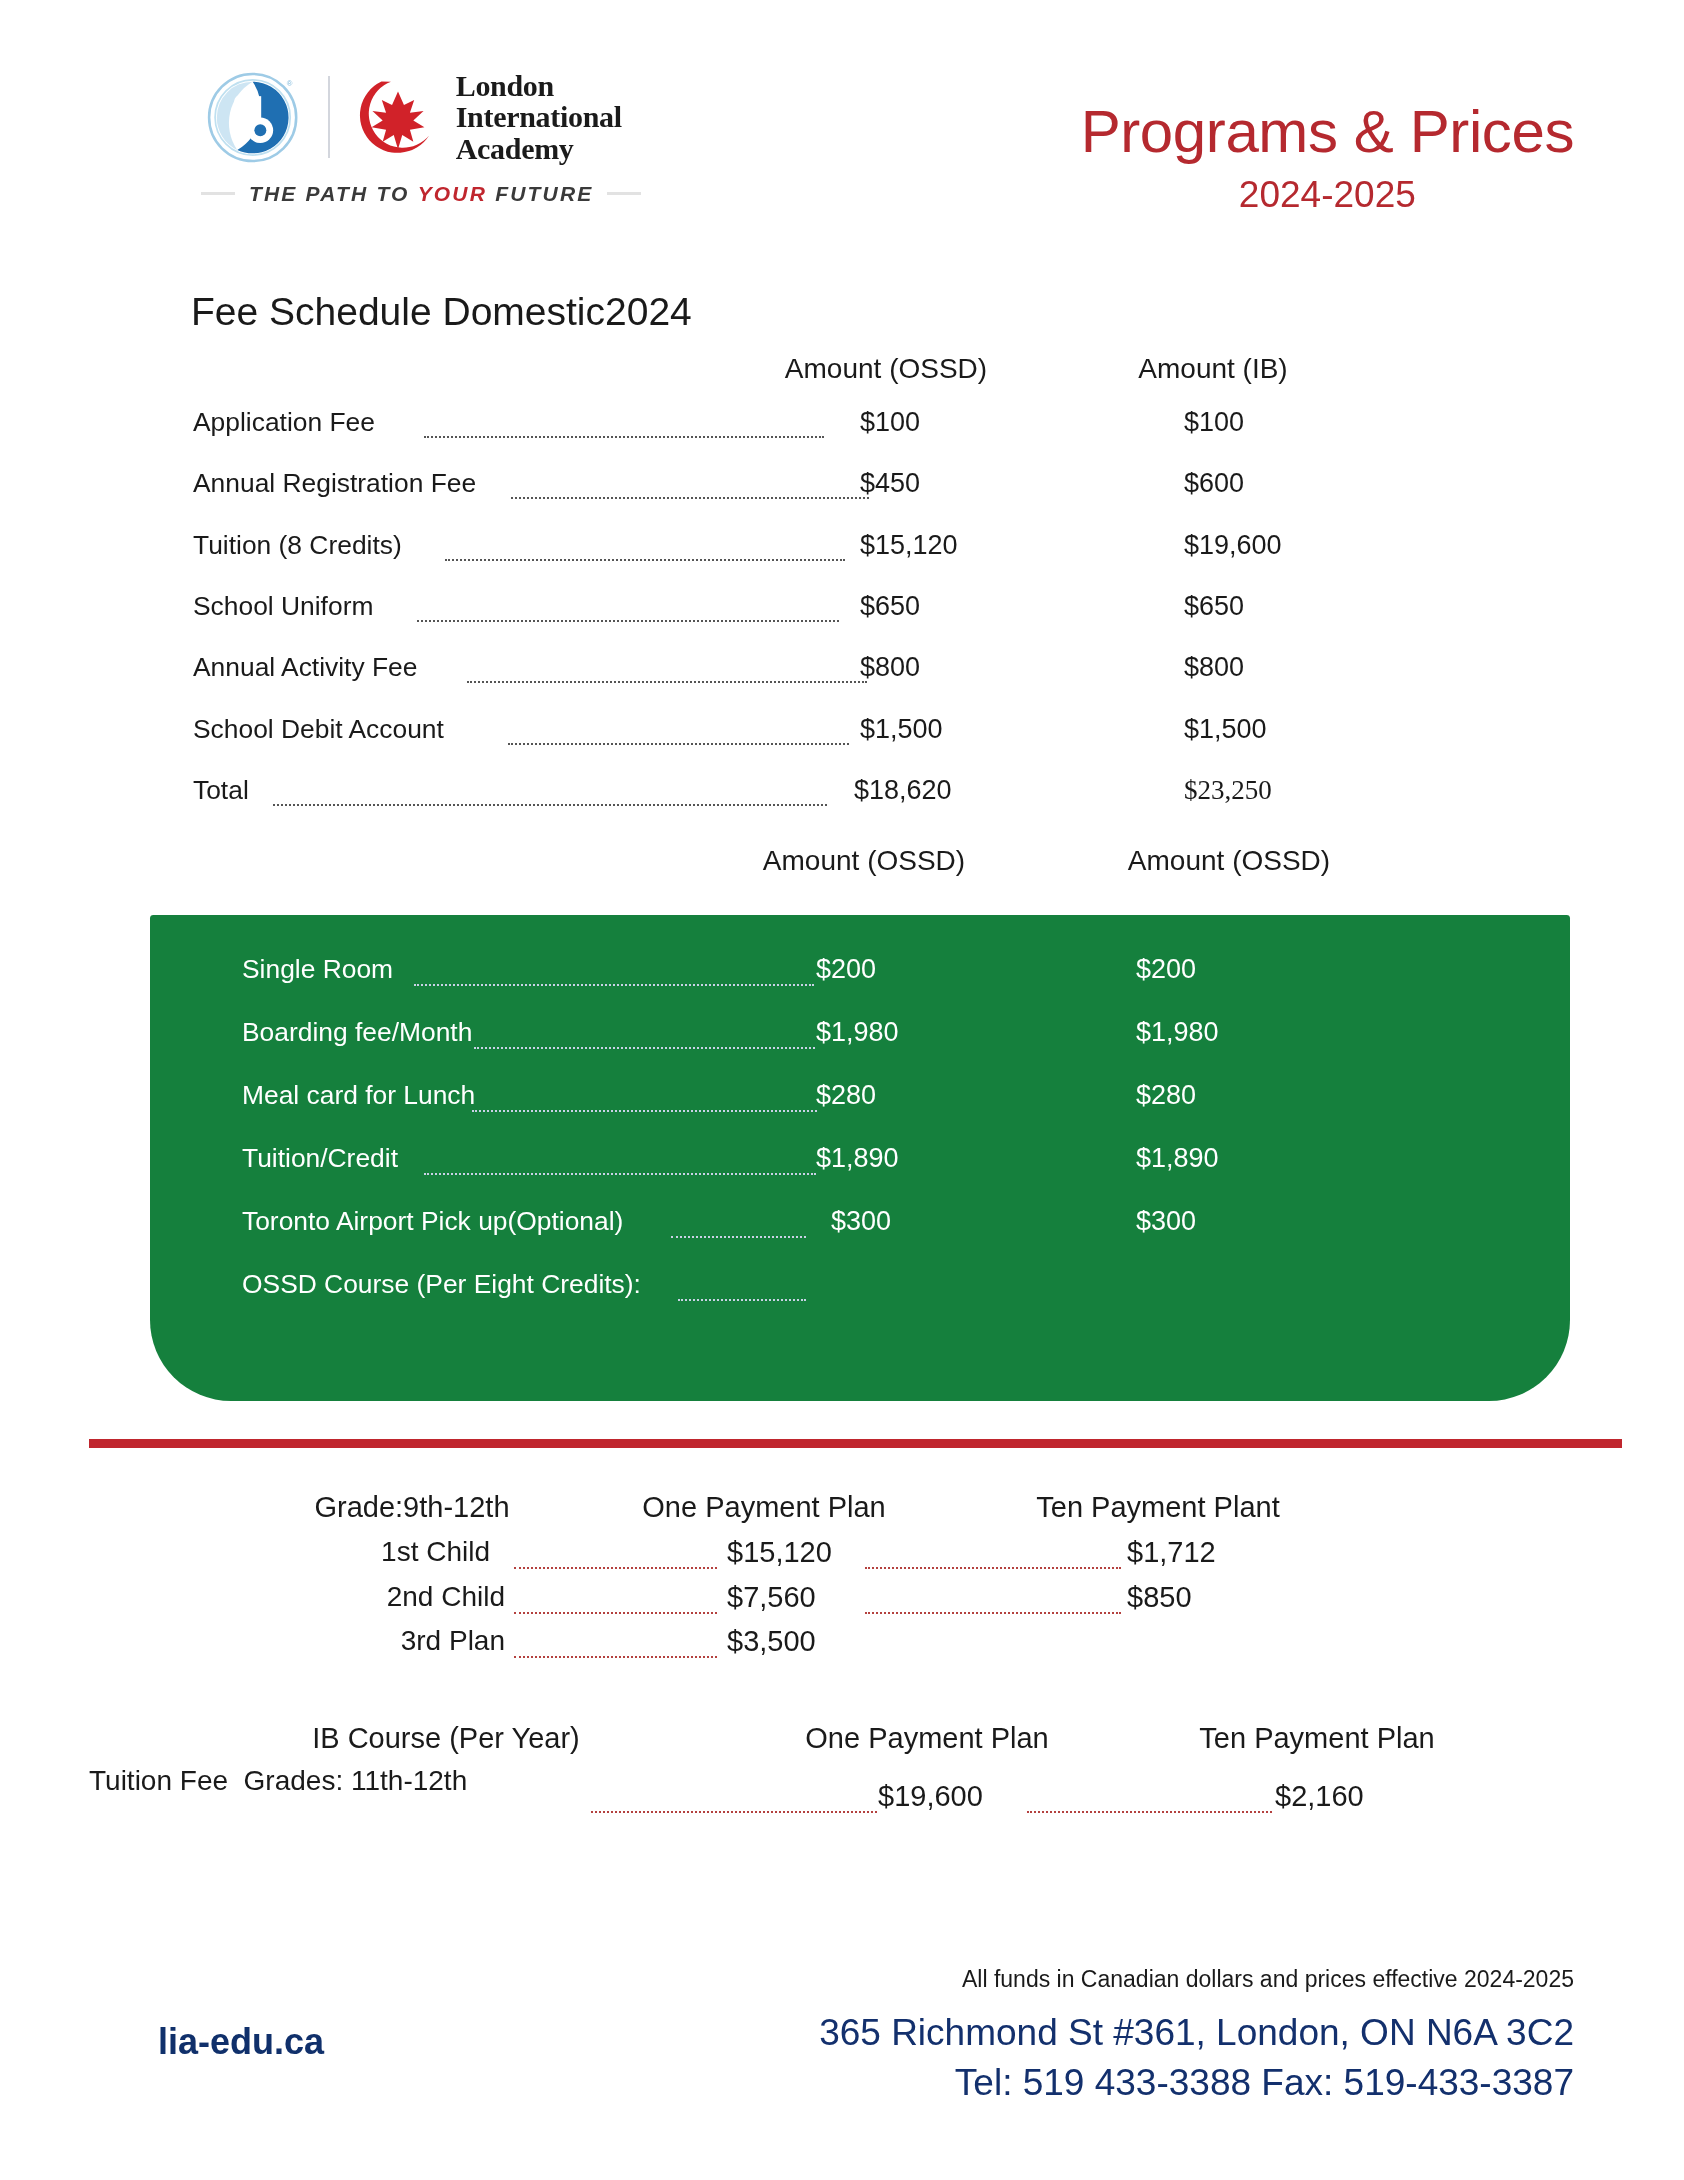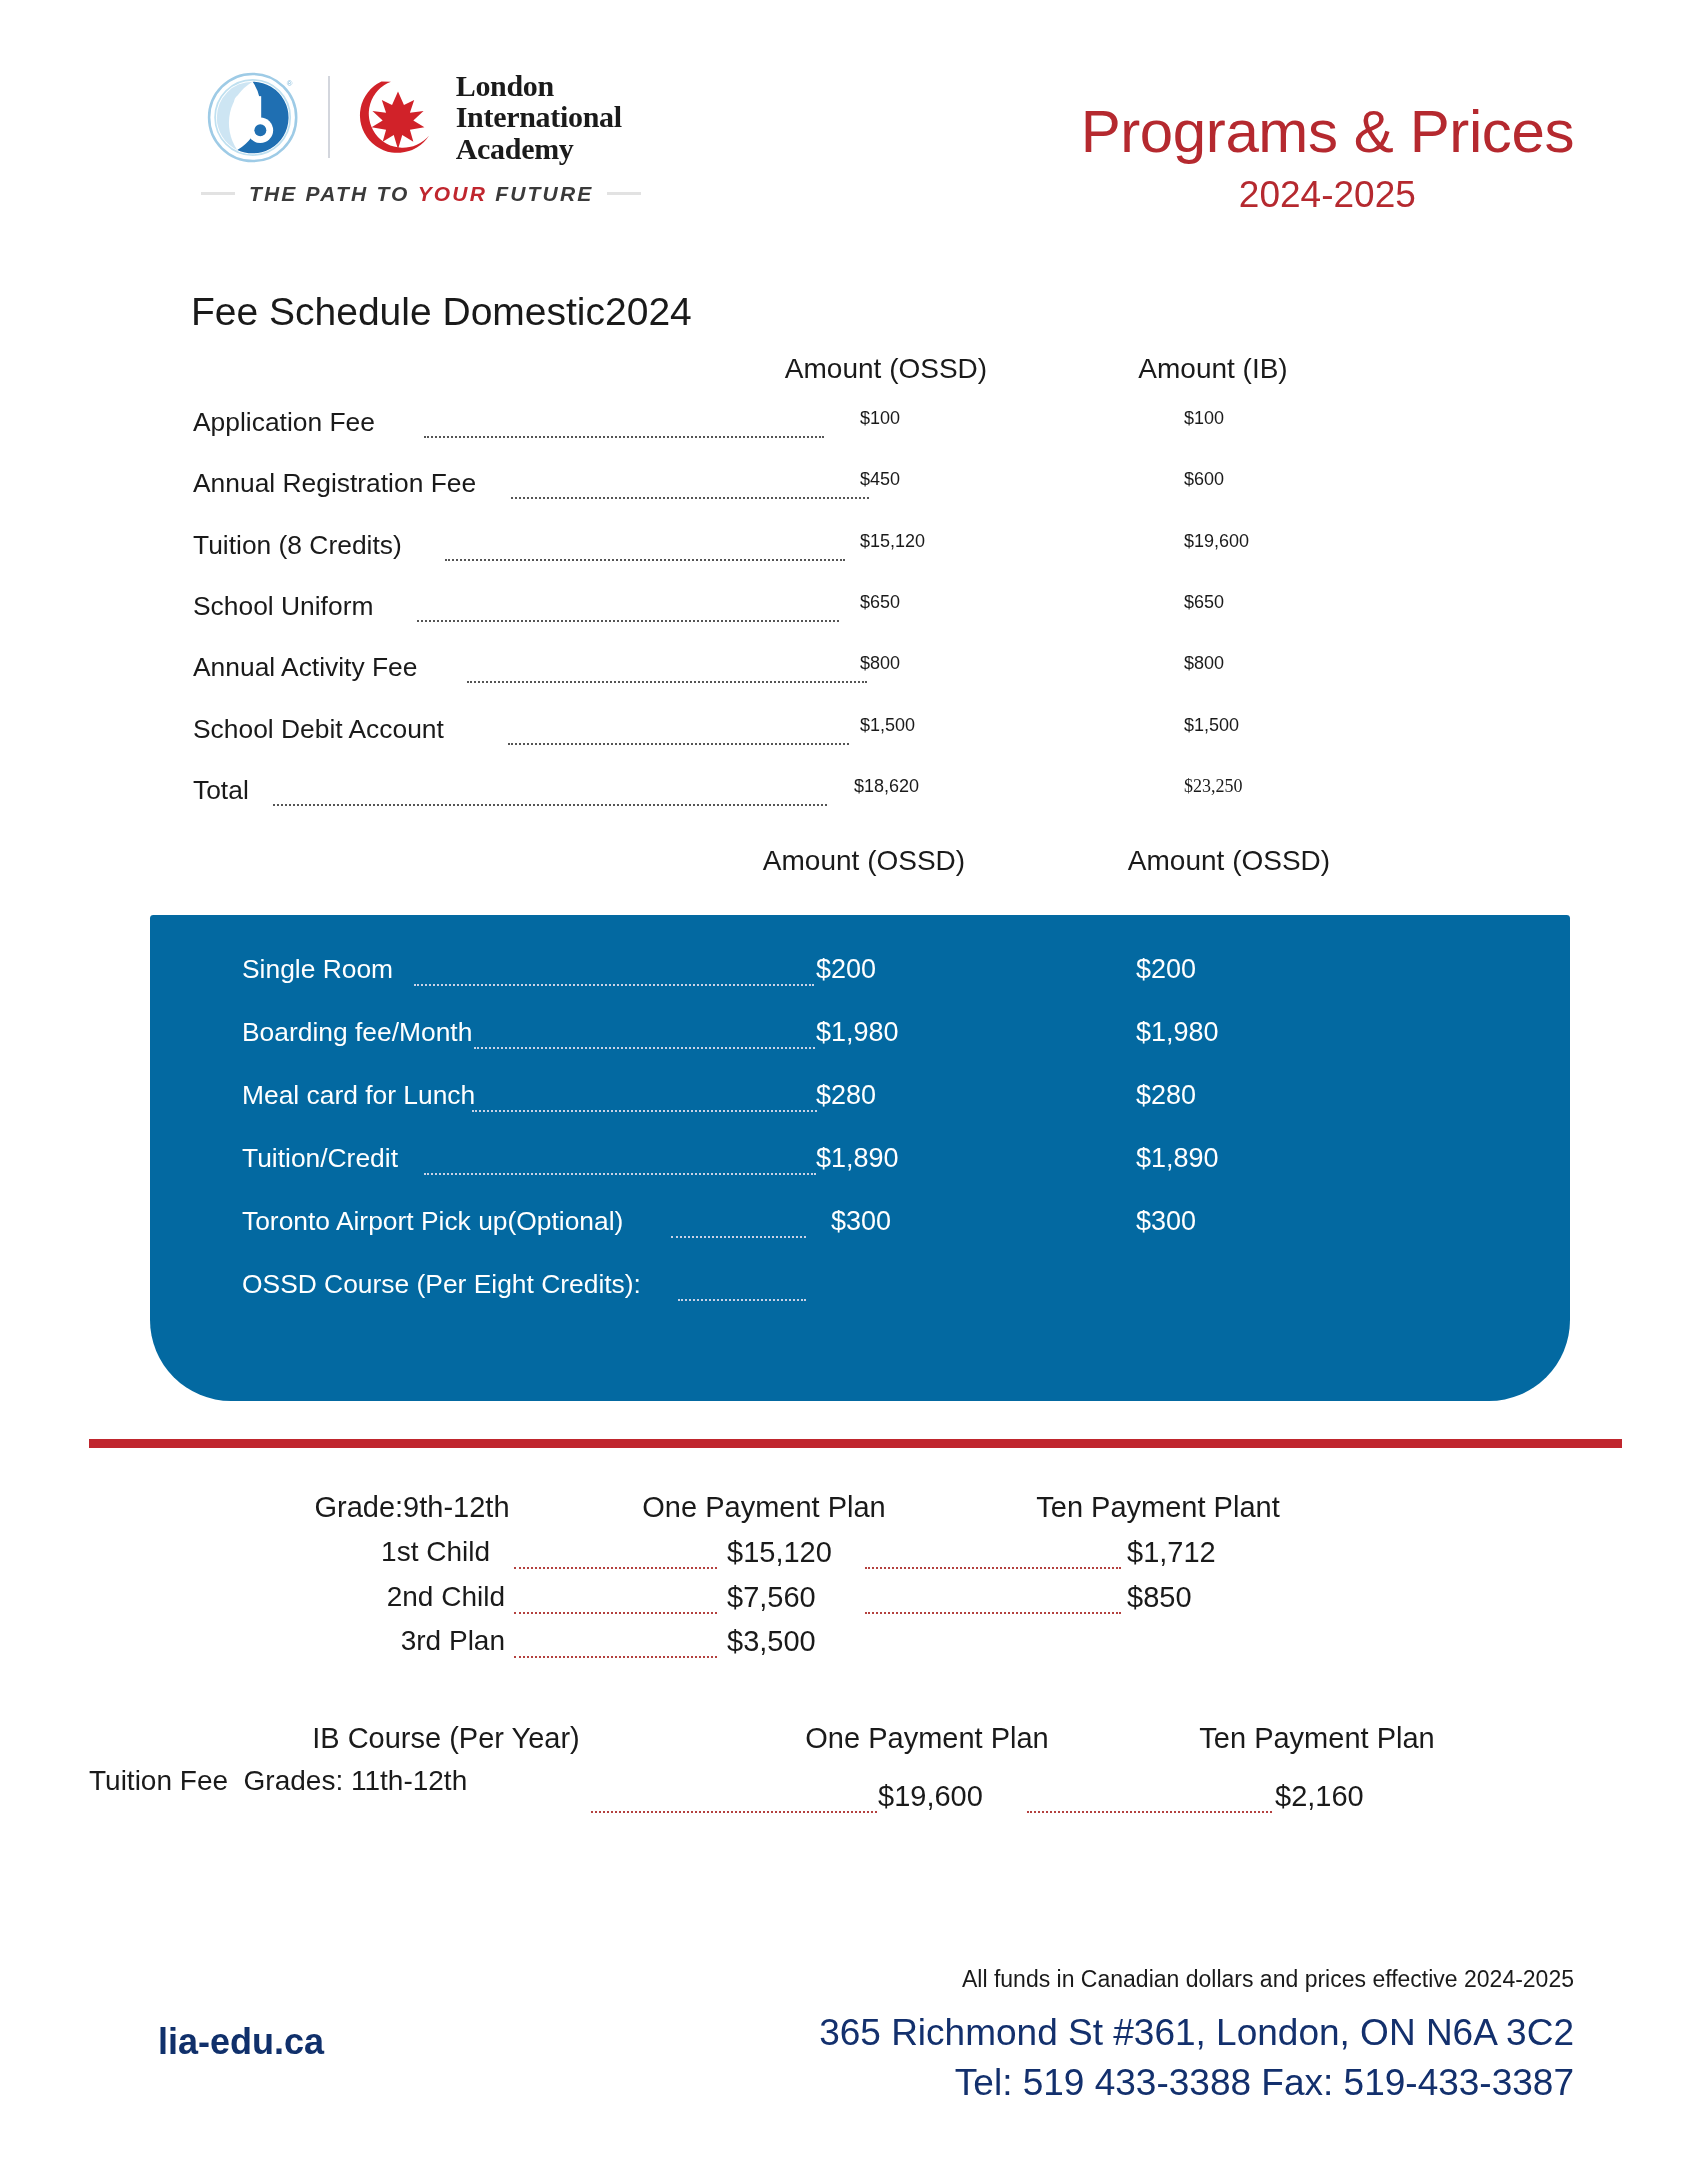--- a/index.html
+++ b/index.html
@@ -72,29 +72,29 @@
   .fee-row { position: absolute; left: 0; width: 1685px; height: 61px; }
   .fee-row .lbl {
     position: absolute; left: 193px; top: 0;
     font-size: 26.4px; color: #1a1a1a; white-space: nowrap; line-height: 1;
   }
   .fee-row .leader {
     position: absolute; height: 0; top: 27px;
     border-bottom: 2.6px dotted #555555;
   }
   .fee-row .v1, .fee-row .v2 {
-    position: absolute; font-size: 18px; color: #1a1a1a;
+    position: absolute; font-size: 27px; color: #1a1a1a;
     white-space: nowrap; line-height: 1;
   }
 
   
   .navy-panel {
     position: absolute; left: 150px; top: 915px;
     width: 1420px; height: 486px;
-    background: #0369a1;
+    background: #15803d;
     border-radius: 3.4px 3.4px 81px 81px;
   }
   .navy-row { position: absolute; left: 0; width: 1420px; height: 61px; color: #ffffff; }
   .navy-row .lbl {
     position: absolute; left: 92px; top: 0;
     font-size: 26.4px; white-space: nowrap; line-height: 1; color: #ffffff;
   }
   .navy-row .leader {
     position: absolute; height: 0; top: 28px;
     border-bottom: 2.6px dotted #c9d2e6;

